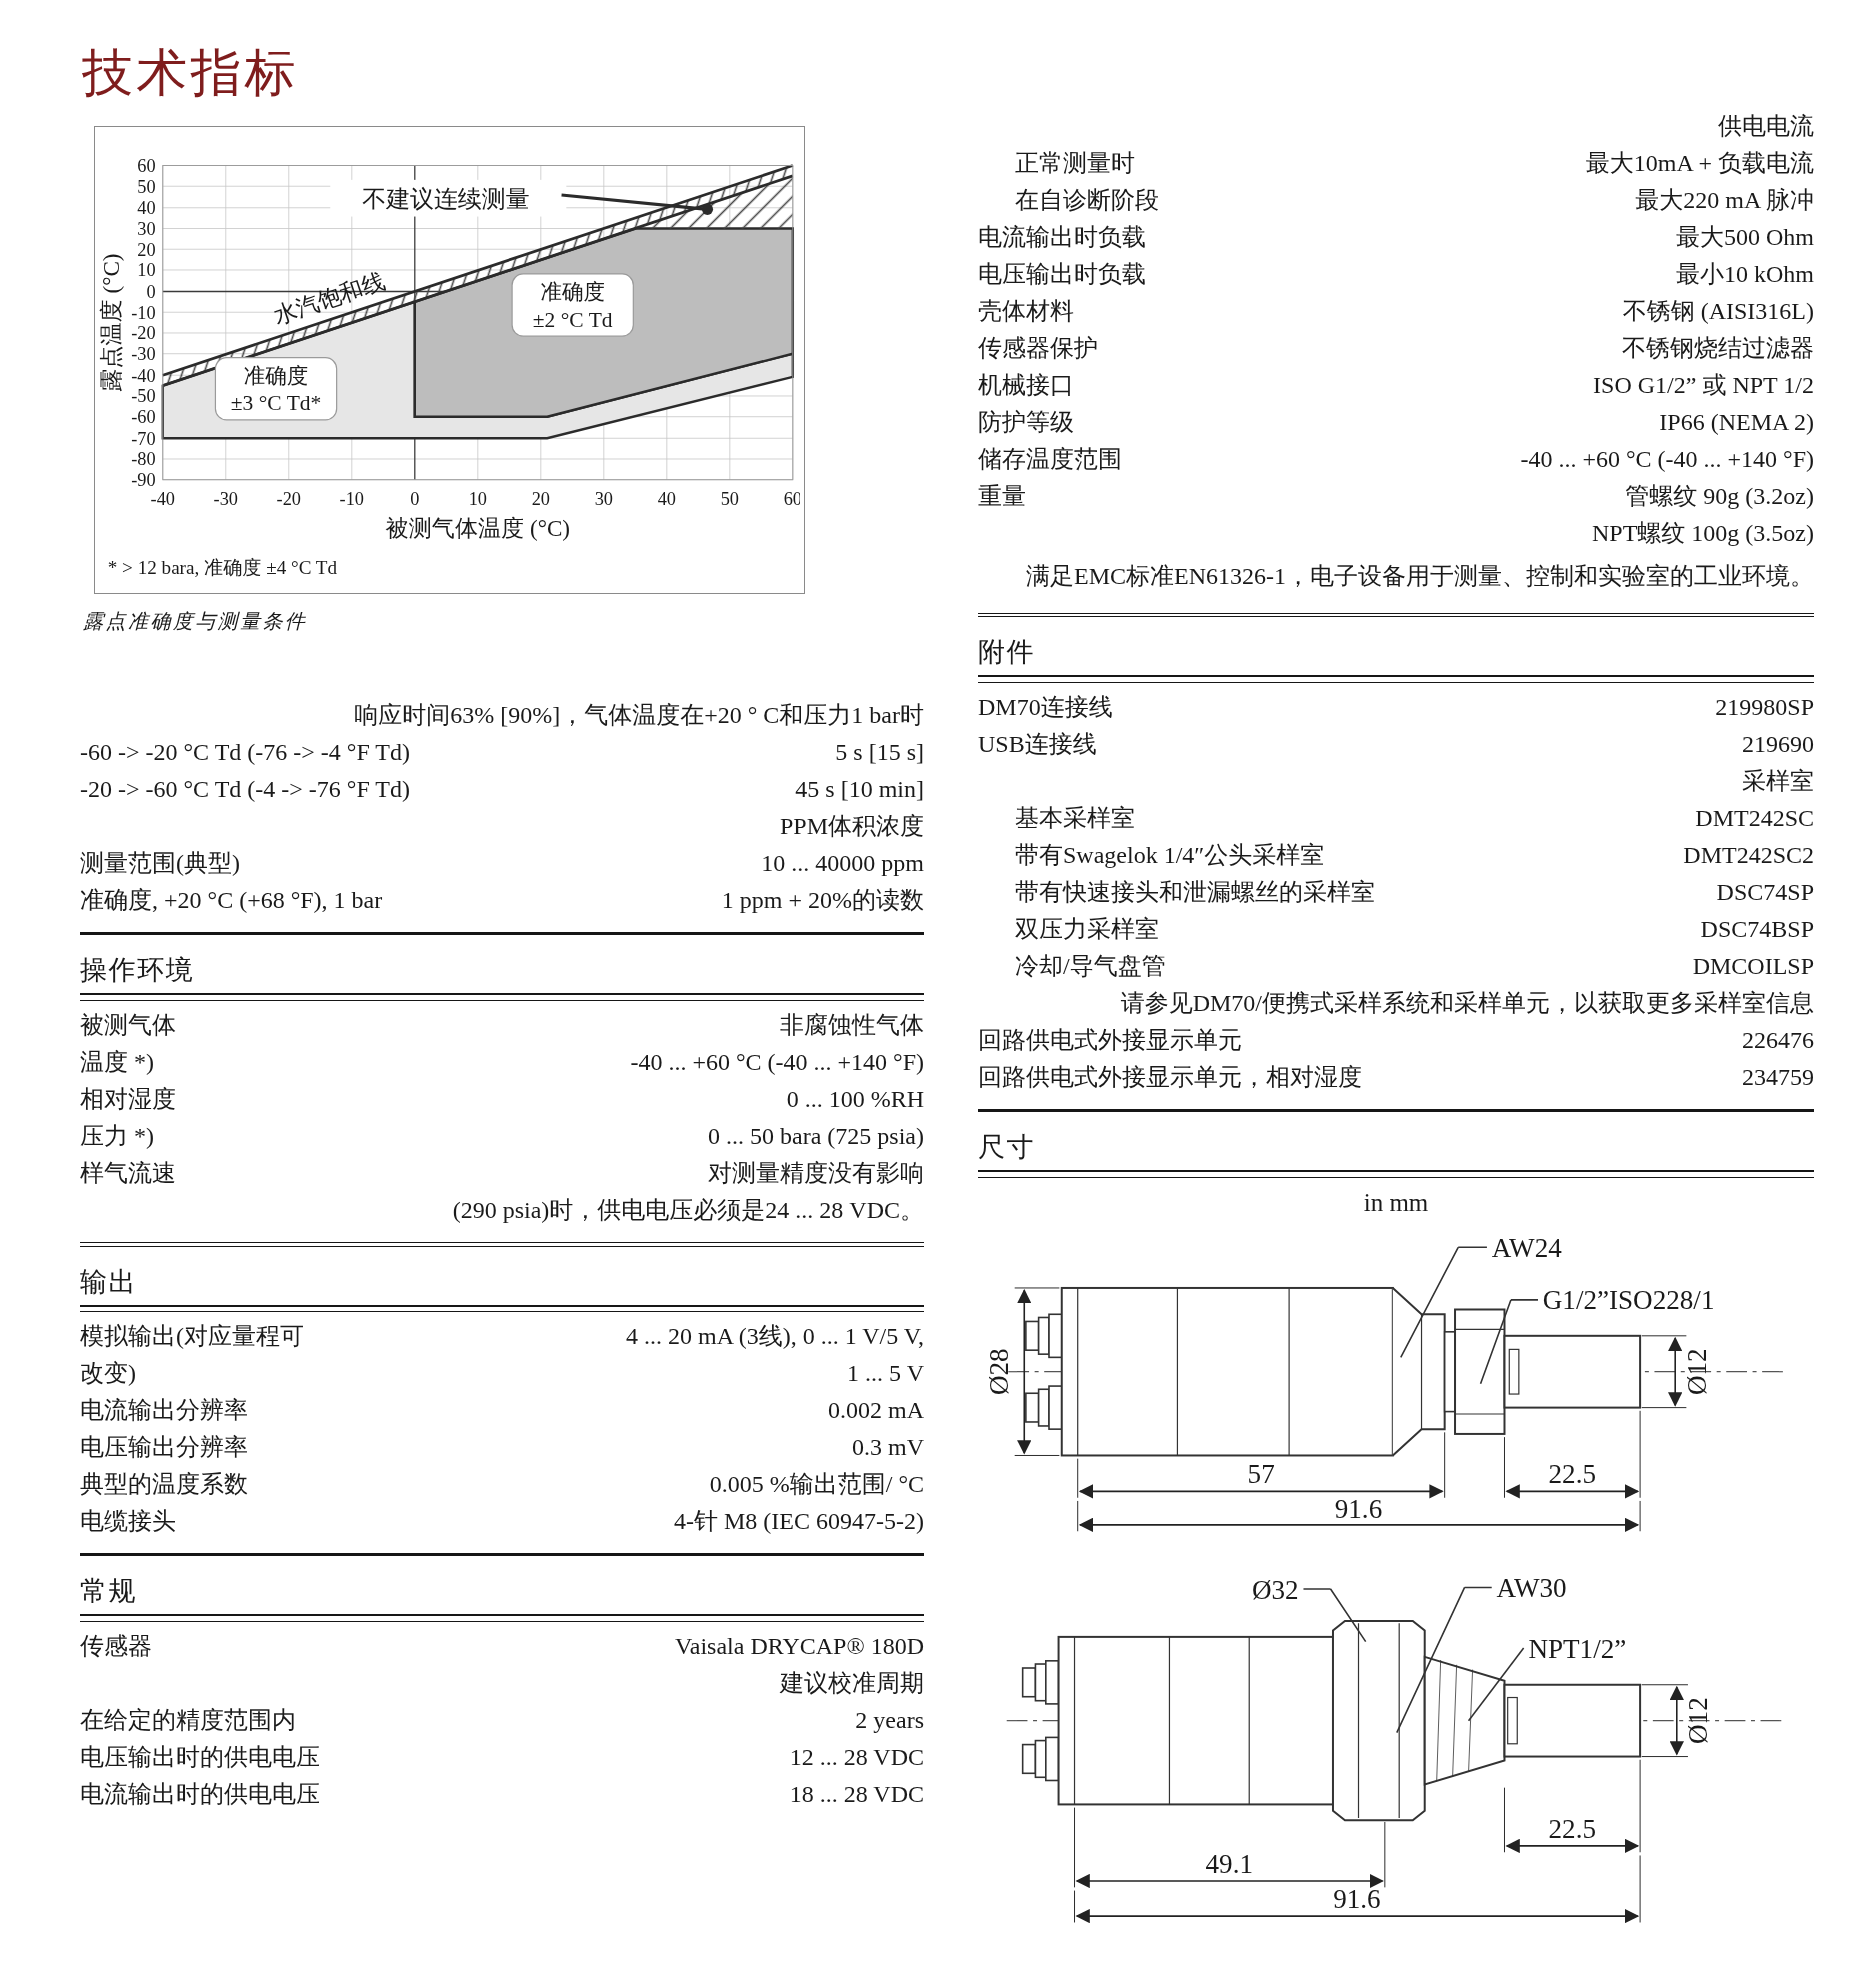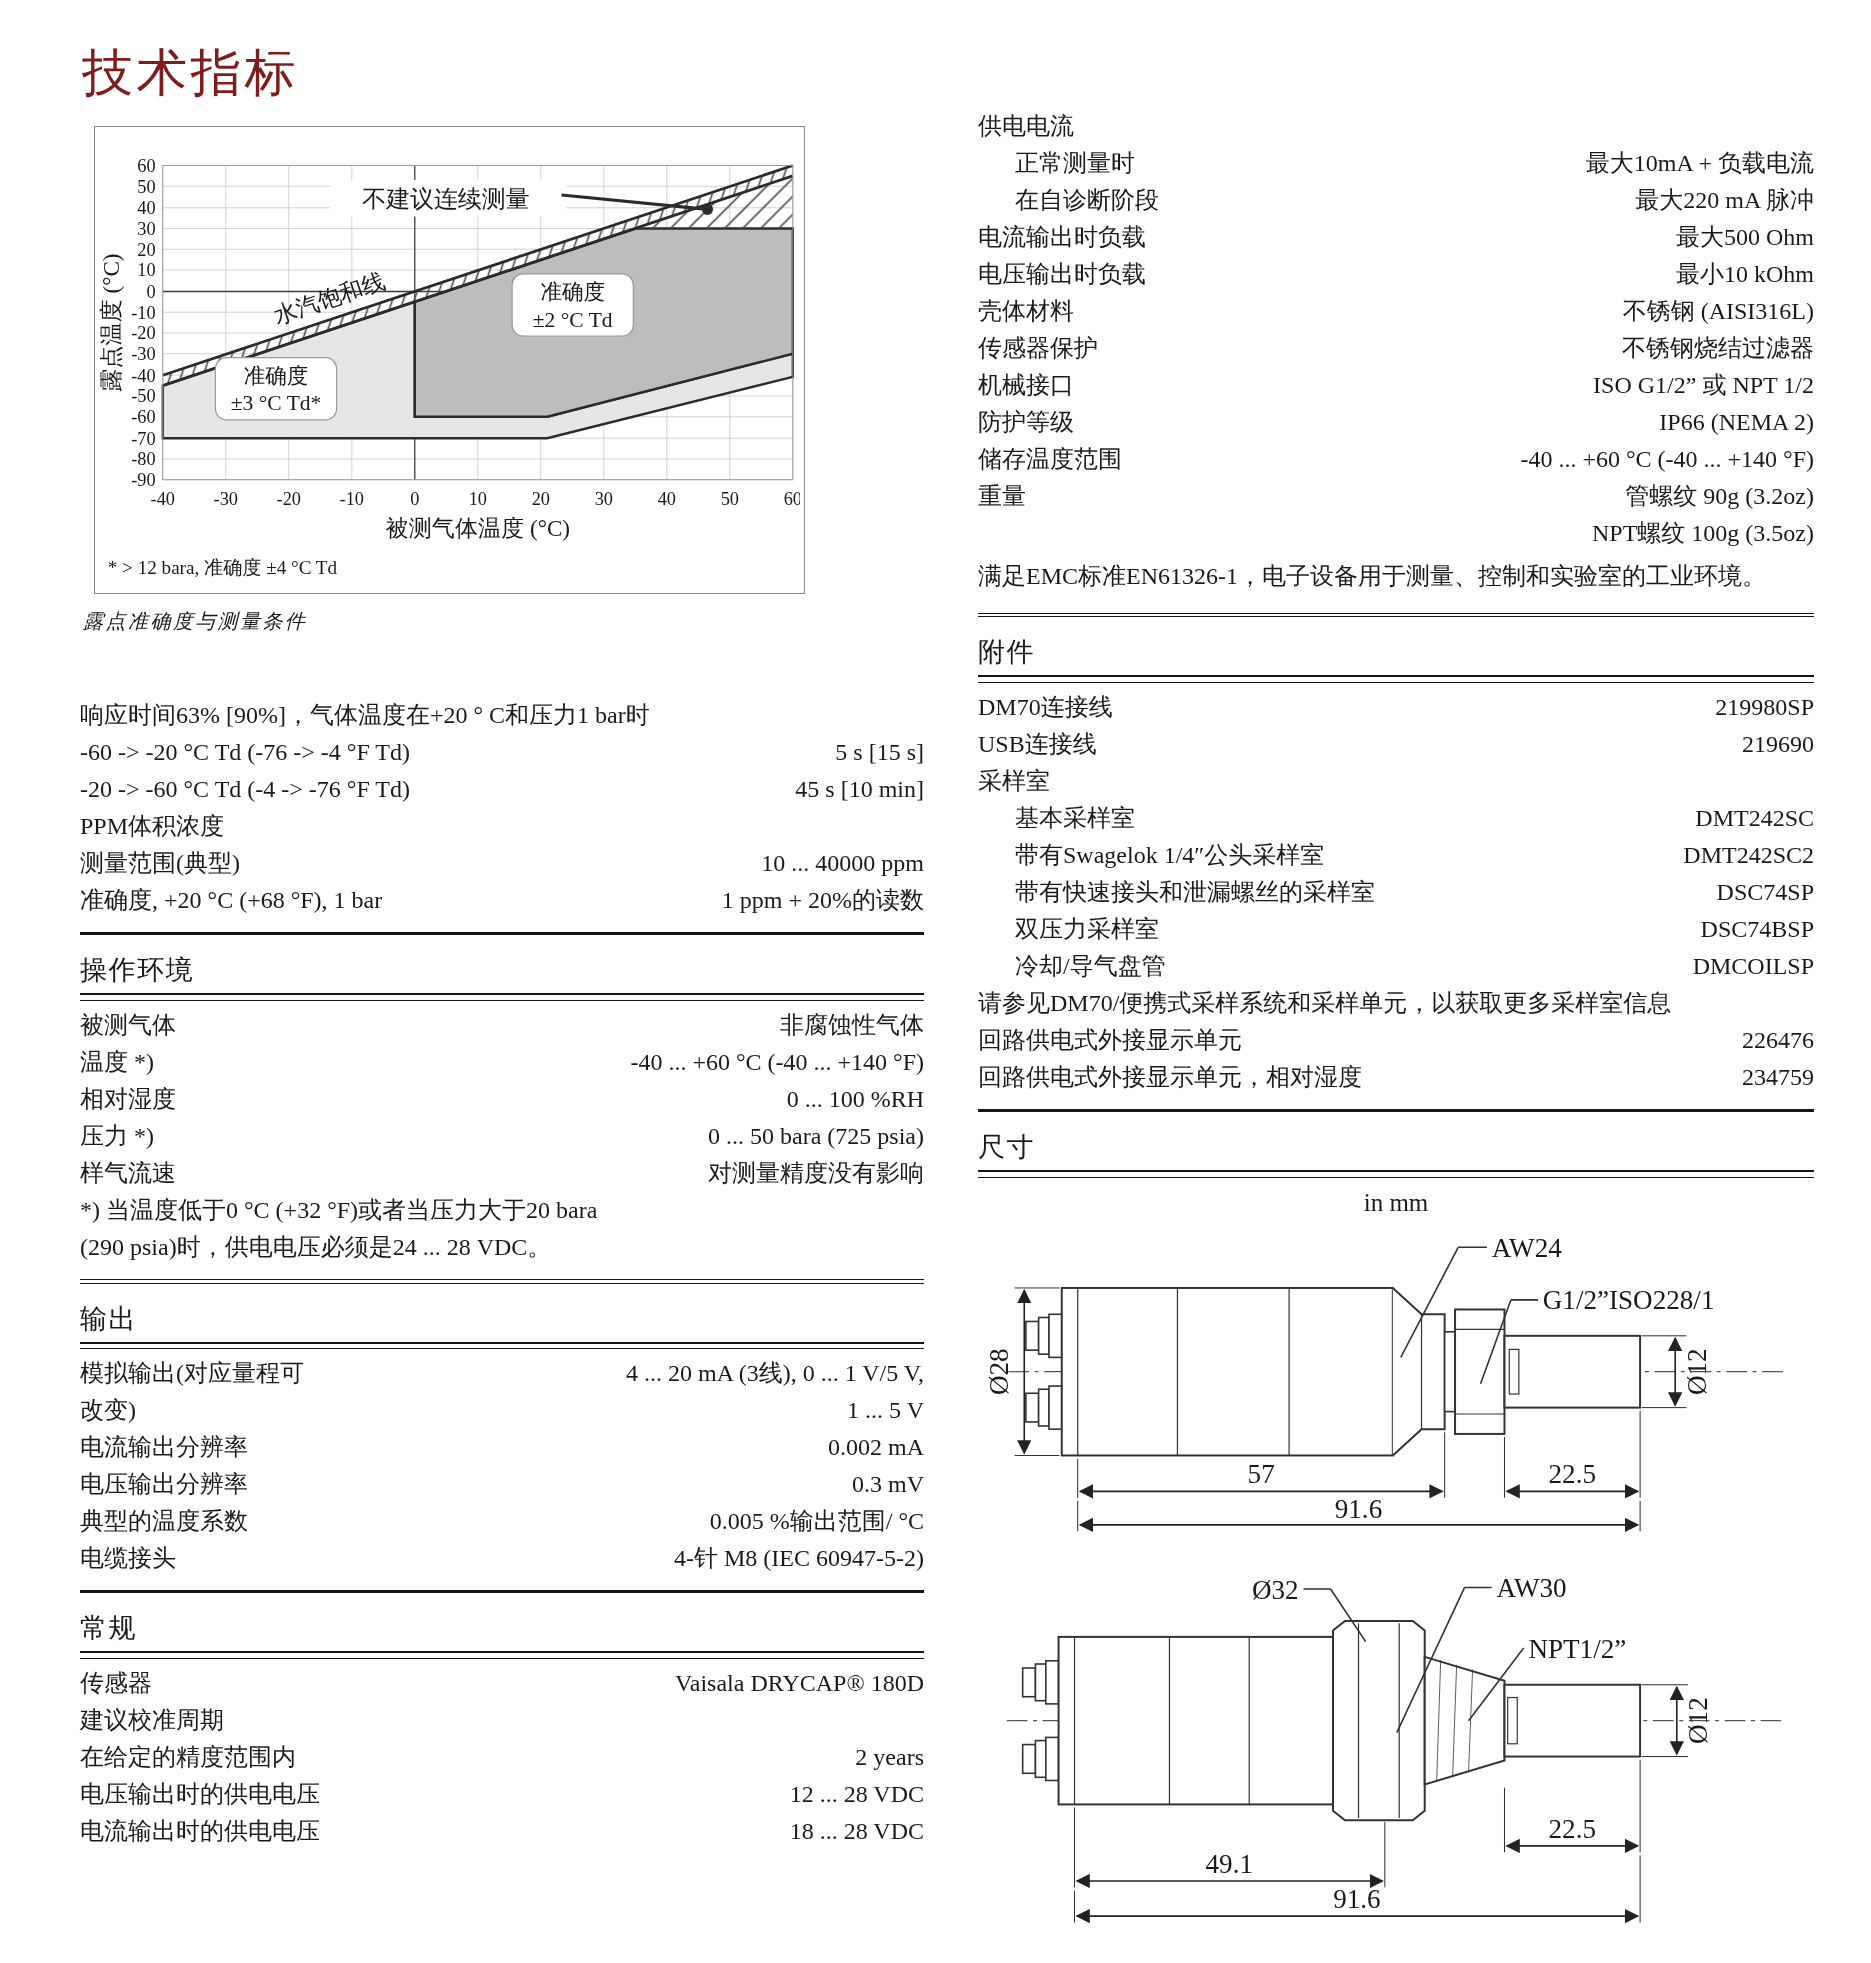--- a/index.html
+++ b/index.html
@@ -14,21 +14,21 @@
   .col-left{position:absolute;left:80px;top:0;width:844px;}
   .col-right{position:absolute;left:978px;top:0;width:836px;}
 
   .chart-frame{margin:126px 0 0 14.4px;width:709px;height:466px;border:1.6px solid #8a8a8a;background:#fff;}
   .fig-caption{margin:14.4px 0 0 3.2px;font-size:20px;font-style:italic;letter-spacing:2.4px;font-family:Liberation Mono, monospace;}
 
   .rows{display:block;}
   .row{display:flex;align-items:baseline;padding-top:12px;font-size:24px;line-height:25px;}
   .row .lab{white-space:pre-wrap;}
   .row .val{margin-left:auto;text-align:right;padding-left:16px;white-space:nowrap;}
-  .row.full{display:block;}
+  .row.full{display:block;text-align:right;}
   .row.indent{padding-left:37px;align-items:center;}
   .row.para{line-height:36px;}
 
   .block{margin-top:56px;}
   .sec{margin-top:21px;}
   .sec-h{font-size:27px;line-height:29px;margin:0 0 8px 0;font-weight:normal;letter-spacing:1.6px;}
   .hrule{height:4.8px;border-top:2.4px solid #161616;border-bottom:1.6px solid #161616;}
   .endrule{margin-top:19px;border-top:3.2px solid #161616;}
   .endrule.dbl{border-top:1.6px solid #161616;height:2.4px;border-bottom:1.6px solid #161616;}
 
@@ -182,24 +182,20 @@
         </div>
         <div class="row">
           <span class="lab">压力 *)</span>
           <span class="val">0 ... 50 bara (725 psia)</span>
         </div>
         <div class="row">
           <span class="lab">样气流速</span>
           <span class="val">对测量精度没有影响</span>
         </div>
         <div class="row full">
-          <span class="lab">*) 当温度低于0 °C (+32 °F)或者当压力大于20 bara</span>
-          
-        </div>
-        <div class="row full">
           <span class="lab">(290 psia)时，供电电压必须是24 ... 28 VDC。</span>
           
         </div>
       </div>
     <div class="endrule dbl"></div>
   </div>
 
   <div class="sec">
     <h2 class="sec-h">输出</h2>
     <div class="hrule"></div>

